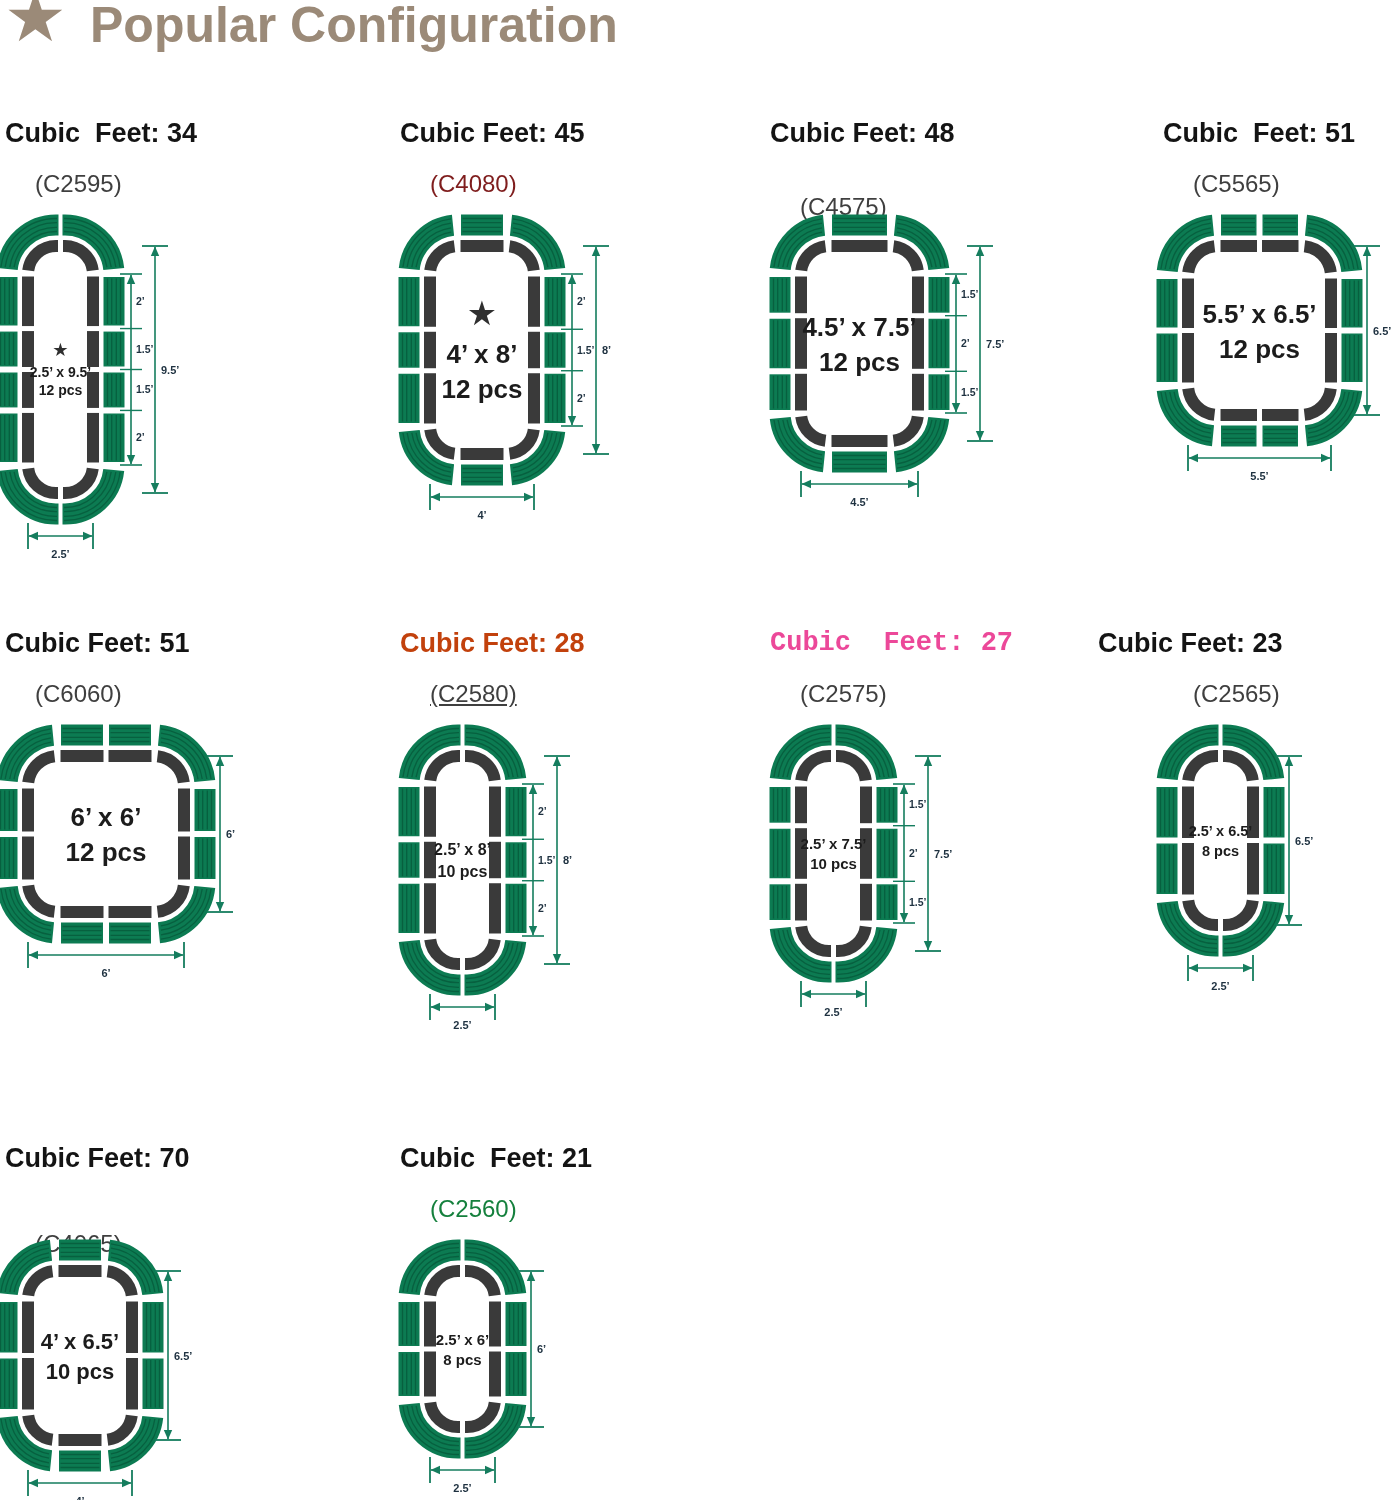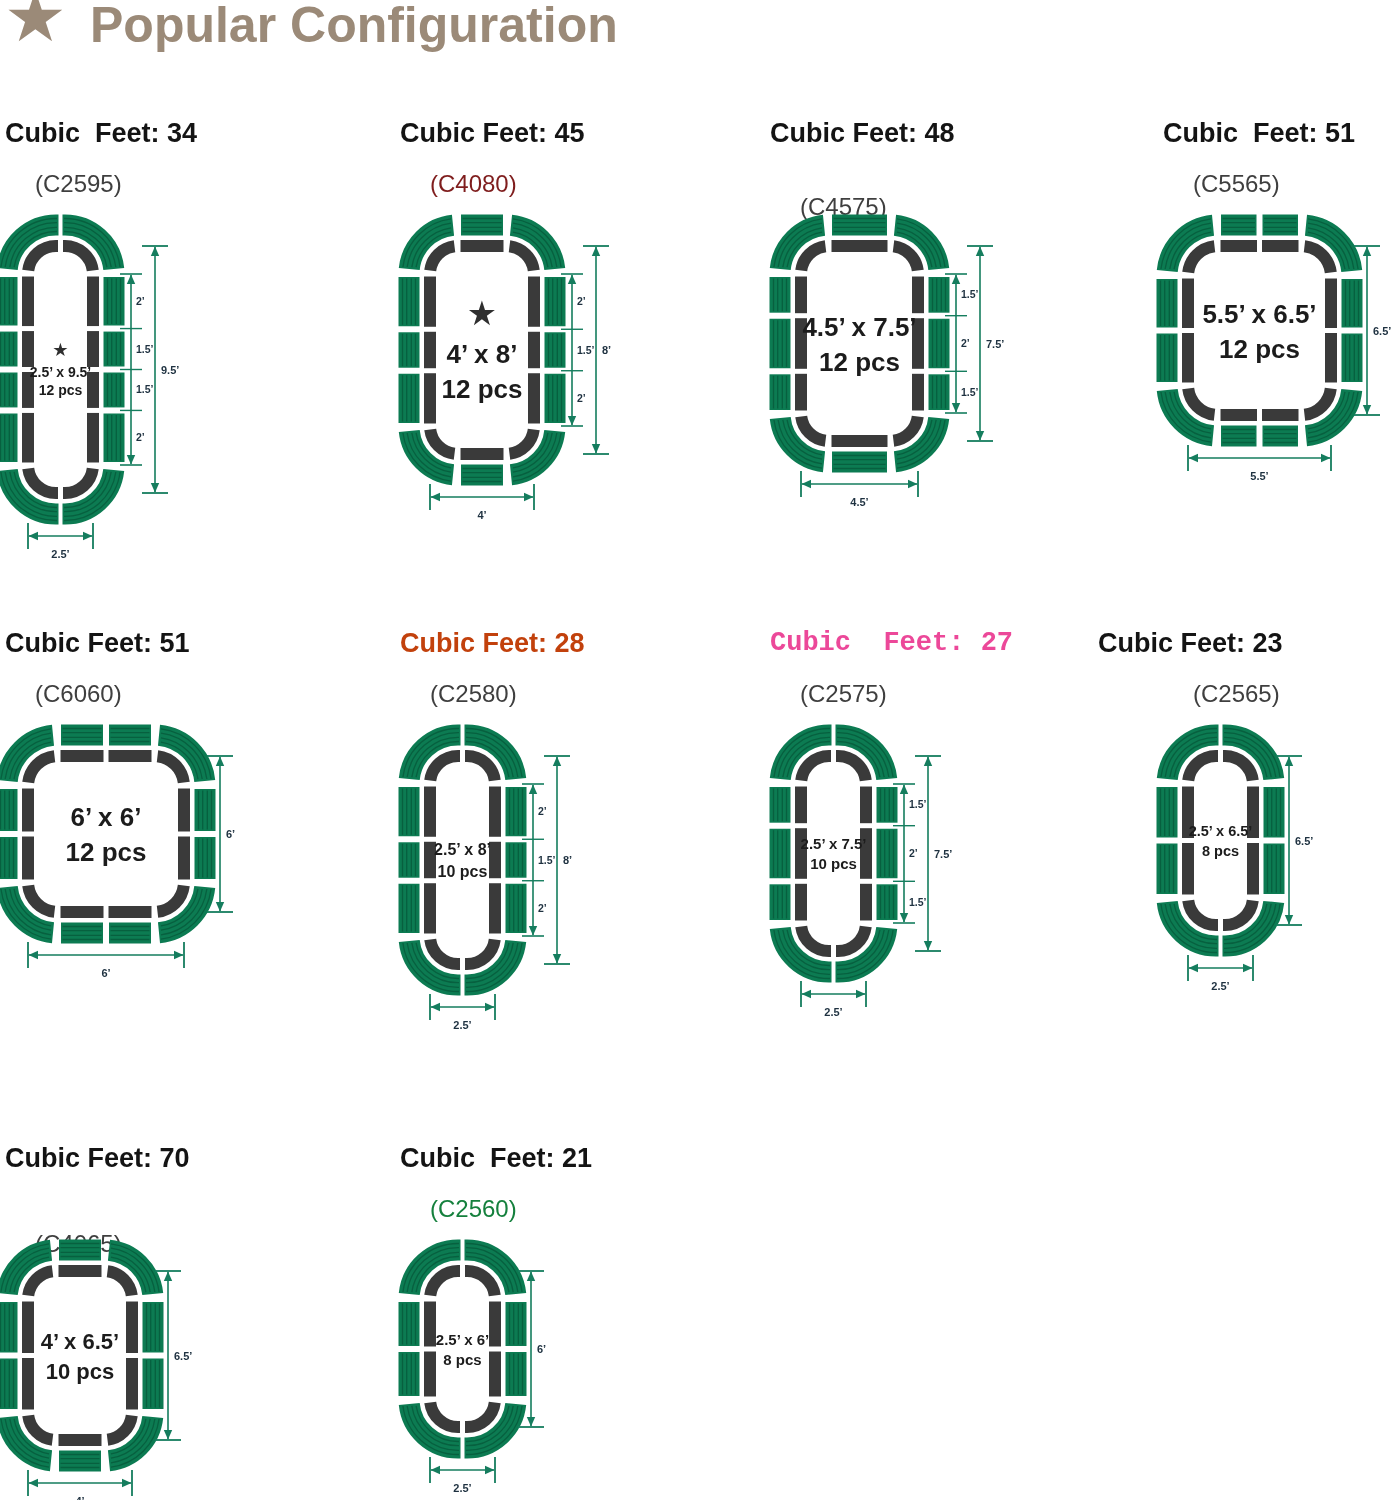--- a/index.html
+++ b/index.html
@@ -536,21 +536,21 @@
         <text x="232" y="120" font-size="11" fill="#1e3140" text-anchor="start" font-weight="600">6’</text>
         <line x1="34" y1="224" x2="34" y2="250" stroke="#157d5e" stroke-width="1.8"></line>
         <line x1="190" y1="224" x2="190" y2="250" stroke="#157d5e" stroke-width="1.8"></line>
         <line x1="35" y1="237" x2="189" y2="237" stroke="#157d5e" stroke-width="1.6"></line>
         <polygon points="34.5,237 44,232.8 44,241.2" fill="#157d5e"></polygon>
         <polygon points="189.5,237 180,232.8 180,241.2" fill="#157d5e"></polygon>
         <text x="112" y="259" font-size="11" fill="#1e3140" text-anchor="middle" font-weight="600">6’</text>
       </g>
     </svg>
     <div class="heading" style="left: 400px; top: 628px; color: #c2410c;">Cubic Feet: 28</div>
-    <div class="model" style="left: 430px; top: 680px; color: rgb(63, 63, 63);">(C2580)</div>
+    <div class="model" style="left: 430px; top: 680px; color: rgb(63, 63, 63); text-decoration: underline;">(C2580)</div>
     <svg class="diagram" width="217" height="334" viewBox="0 0 217 334" style="left: 396px; top: 718px;">
       <g>
         <path d="M 13.25 61.01 A 49 49 0 0 1 62 17 L 64.5 17" fill="none" stroke="#0c7b52" stroke-width="21"></path>
         <path d="M 20.08 59.03 A 42.5 42.5 0 0 1 62 23.5 L 63 23.5" fill="none" stroke="#07603f" stroke-width="1.3"></path>
         <path d="M 15.82 59.03 A 46.7 46.7 0 0 1 62 19.3 L 63 19.3" fill="none" stroke="#07603f" stroke-width="1.3"></path>
         <path d="M 11.18 59.02 A 51.3 51.3 0 0 1 62 14.7 L 63 14.7" fill="none" stroke="#07603f" stroke-width="1.3"></path>
         <path d="M 6.94 59.02 A 55.5 55.5 0 0 1 62 10.5 L 63 10.5" fill="none" stroke="#07603f" stroke-width="1.3"></path>
         <path d="M 68.5 17 L 71 17 A 49 49 0 0 1 119.75 61.01" fill="none" stroke="#0c7b52" stroke-width="21"></path>
         <path d="M 70 23.5 L 71 23.5 A 42.5 42.5 0 0 1 112.92 59.03" fill="none" stroke="#07603f" stroke-width="1.3"></path>
         <path d="M 70 19.3 L 71 19.3 A 46.7 46.7 0 0 1 117.18 59.03" fill="none" stroke="#07603f" stroke-width="1.3"></path>

